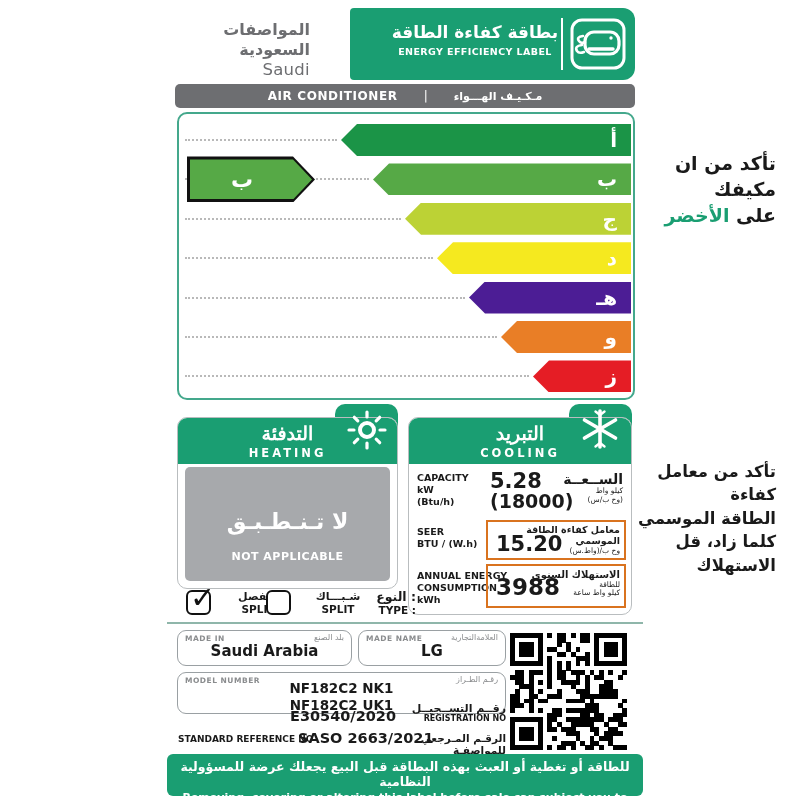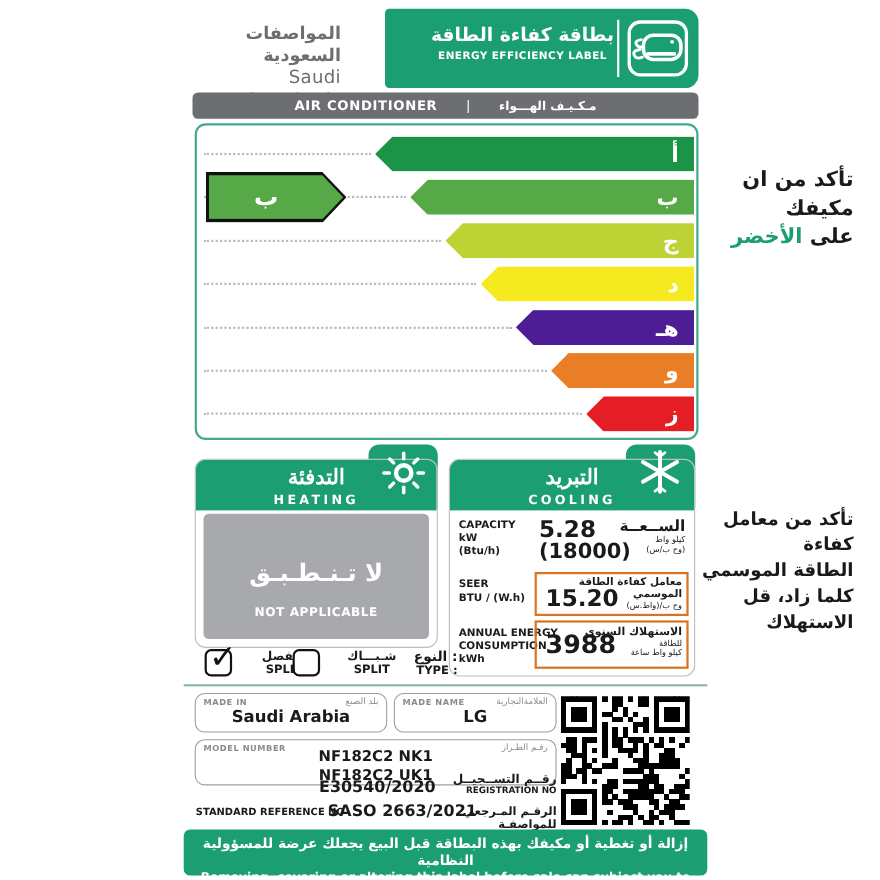--- a/index.html
+++ b/index.html
@@ -660,17 +660,17 @@
         <rect x="13" y="24" width="1.05" height="1.05" fill="#000"></rect>
         <rect x="16" y="24" width="1.05" height="1.05" fill="#000"></rect>
         <rect x="17" y="24" width="1.05" height="1.05" fill="#000"></rect>
         <rect x="19" y="24" width="1.05" height="1.05" fill="#000"></rect>
         <rect x="22" y="24" width="1.05" height="1.05" fill="#000"></rect>
         <rect x="23" y="24" width="1.05" height="1.05" fill="#000"></rect>
         <rect x="24" y="24" width="1.05" height="1.05" fill="#000"></rect>
       </svg></div>
 
   <div class="footer-bar">
-    <div class="ar">إزالة أو تغطية أو مكيفك بهذه البطاقة قبل البيع يجعلك عرضة للمسؤولية النظامية</div>
+    <div class="ar">للطاقة أو تغطية أو العبث بهذه البطاقة قبل البيع يجعلك عرضة للمسؤولية النظامية</div>
     <div class="en">Removing, covering or altering this label before sale can subject you to legal liability</div>
   </div>
 
 </div>
 
 </body></html>

